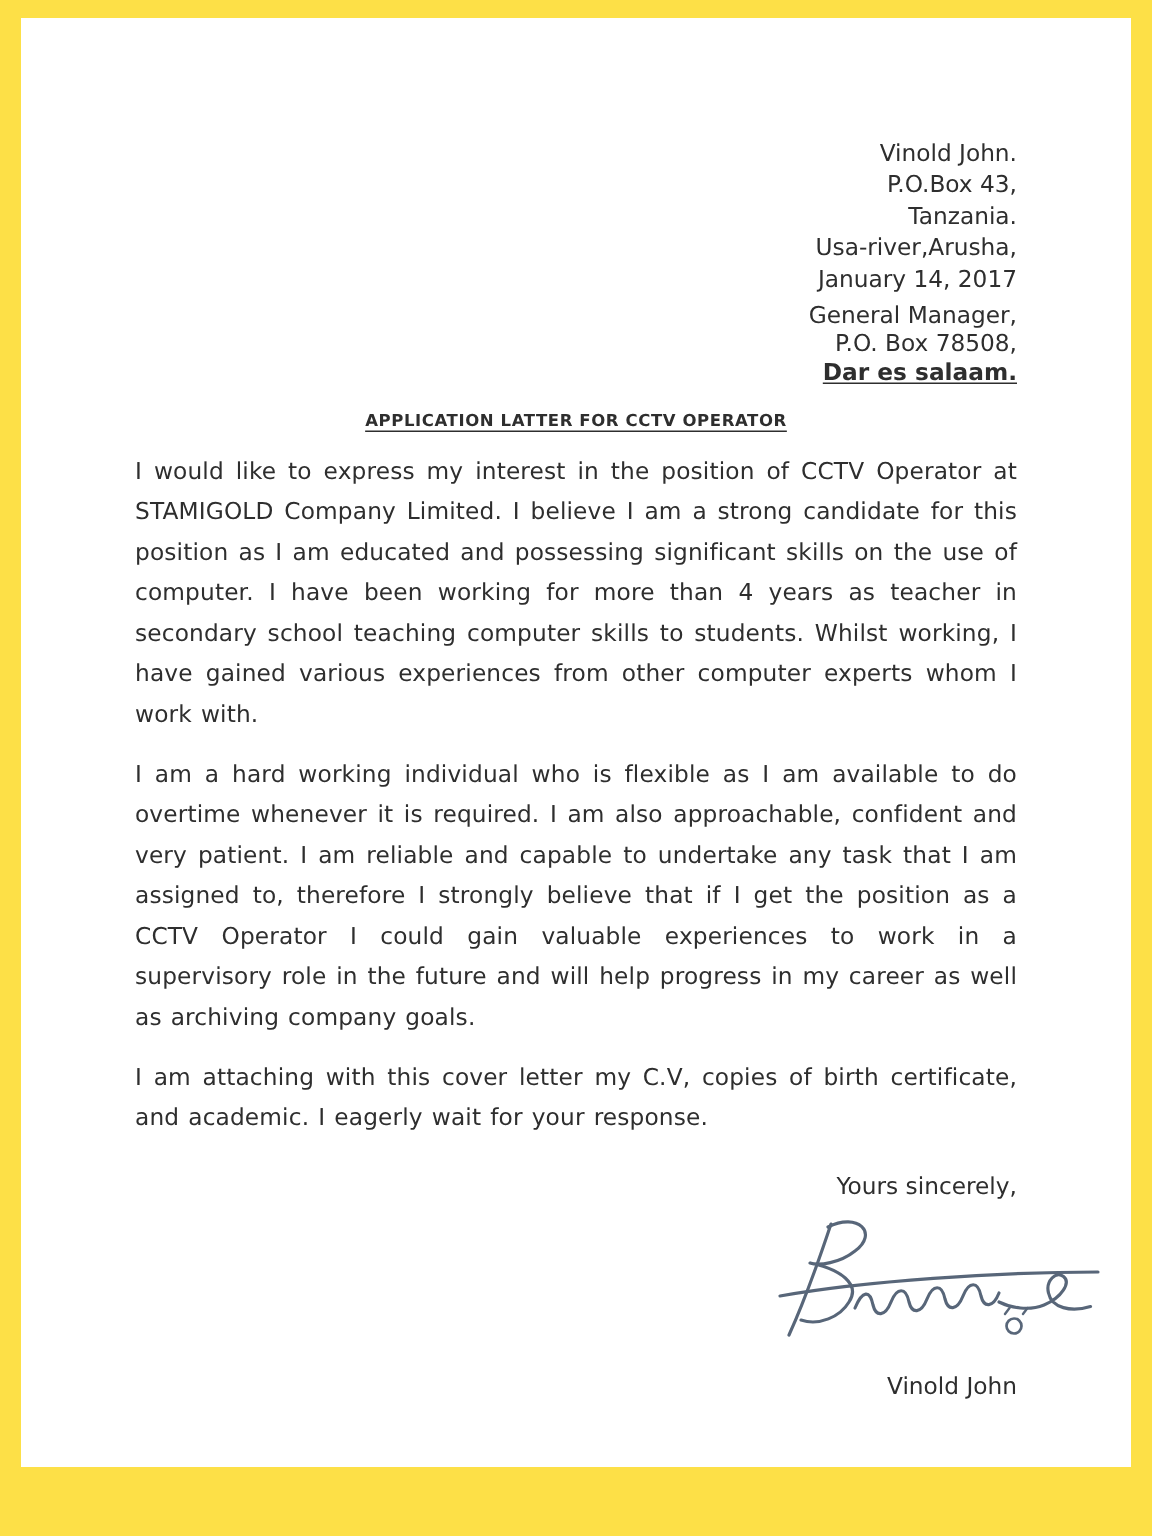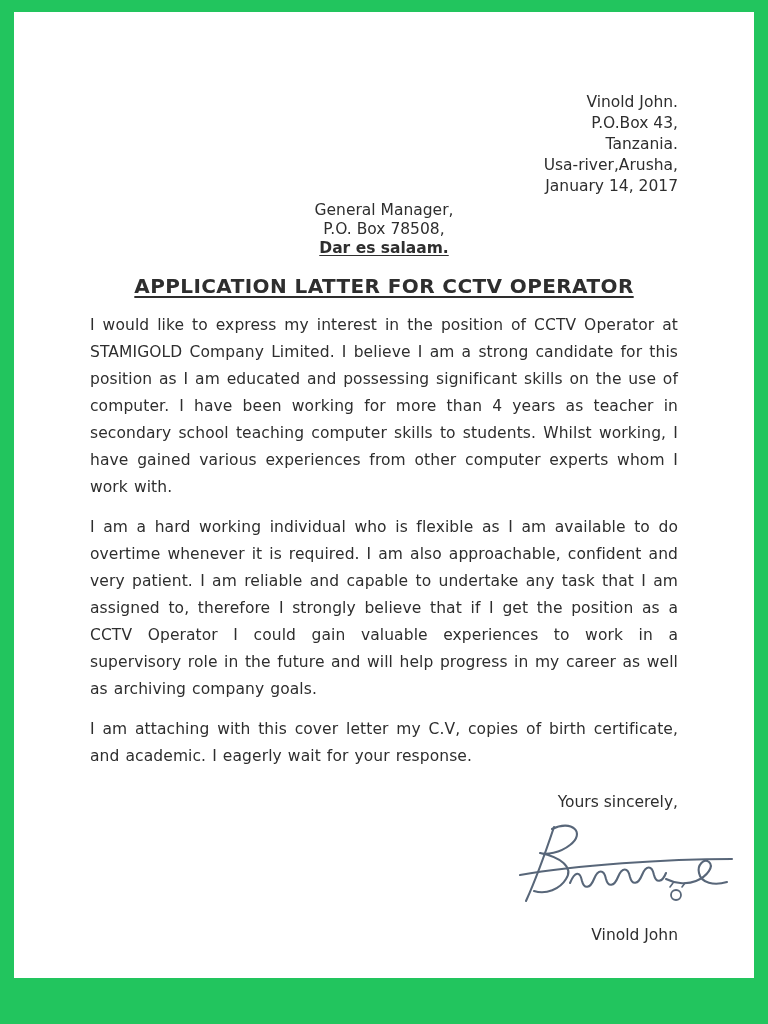--- a/index.html
+++ b/index.html
@@ -5,21 +5,21 @@
   * { margin: 0; padding: 0; box-sizing: border-box; }
   html, body { background: #ccd6e4; }
   body {
     font-family: "DejaVu Sans", "Liberation Sans", sans-serif;
     color: #2e2e2e;
   }
   .viewport {
     position: relative;
     width: 768px;
     height: 1024px;
-    background: #22c55e;
+    background: #fde047;
     overflow: hidden;
     margin: 0 auto;
   }
   .paper {
     position: absolute;
     left: 14px;
     right: 14px;
     top: 12px;
     height: 966px;
     background: #ffffff;
@@ -27,32 +27,32 @@
   .content {
     padding: 80px 76px 0 76px;
     font-size: 15.5px;
   }
   .sender-block {
     text-align: right;
     line-height: 21px;
   }
   .recipient-block {
     margin-top: 4px;
-    text-align: center;
+    text-align: right;
     line-height: 19px;
   }
   .recipient-city {
     font-weight: 700;
     text-decoration: underline;
     text-underline-offset: 2px;
   }
   .subject {
     margin-top: 16px;
     text-align: center;
-    font-size: 20px;
+    font-size: 11px;
     font-weight: 700;
     letter-spacing: 0.4px;
     text-decoration: underline;
     text-underline-offset: 3px;
   }
   .para {
     margin-top: 13px;
     line-height: 27px;
     text-align: justify;
     word-spacing: 1px;

